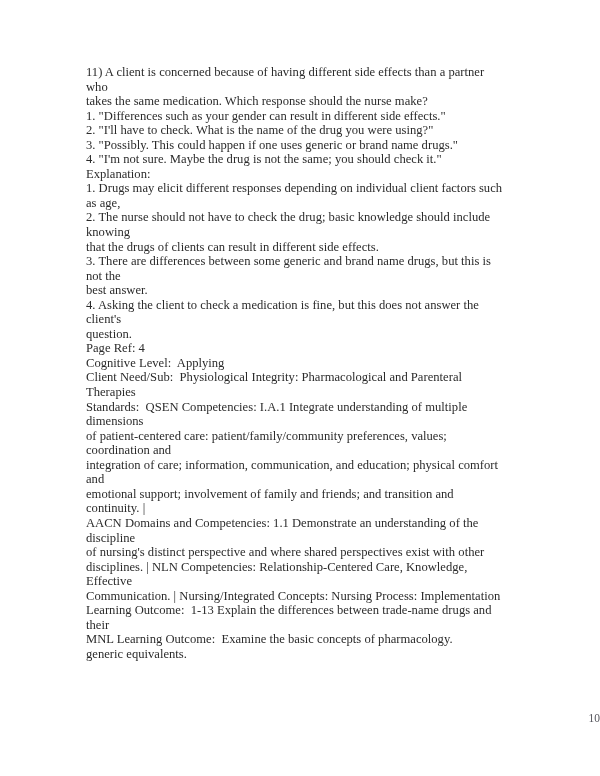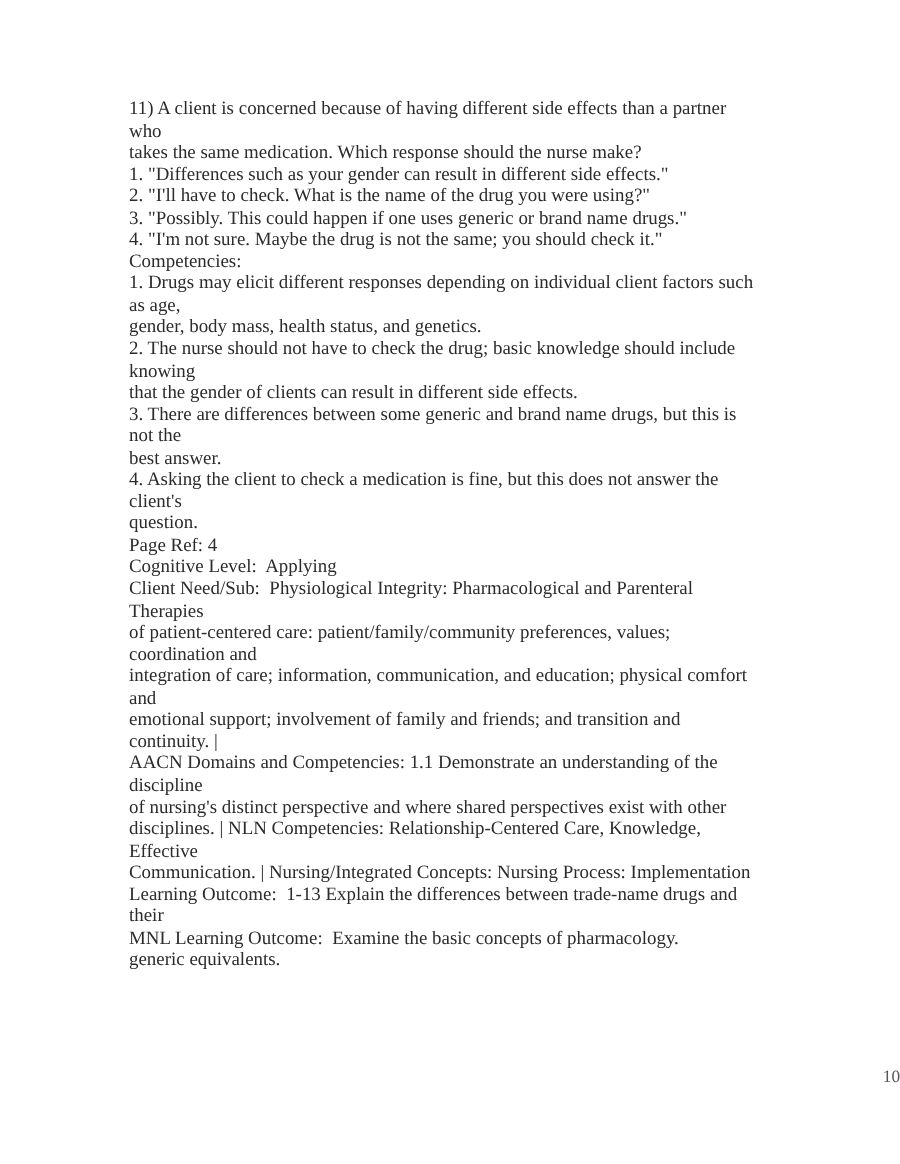--- a/index.html
+++ b/index.html
@@ -58,32 +58,32 @@
 <div class="page">
 
   <div class="content">
     <div class="block">
       <div class="line">11) A client is concerned because of having different side effects than a partner who</div>
       <div class="line">takes the same medication. Which response should the nurse make?</div>
       <div class="line">1. "Differences such as your gender can result in different side effects."</div>
       <div class="line">2. "I'll have to check. What is the name of the drug you were using?"</div>
       <div class="line">3. "Possibly. This could happen if one uses generic or brand name drugs."</div>
       <div class="line">4. "I'm not sure. Maybe the drug is not the same; you should check it."</div>
-      <div class="line">Competencies:</div>
+      <div class="line">Explanation:</div>
       <div class="line">1. Drugs may elicit different responses depending on individual client factors such as age,</div>
-      <div class="line">gender, body mass, health status, and genetics.</div>
       <div class="line">2. The nurse should not have to check the drug; basic knowledge should include knowing</div>
-      <div class="line">that the gender of clients can result in different side effects.</div>
+      <div class="line">that the drugs of clients can result in different side effects.</div>
       <div class="line">3. There are differences between some generic and brand name drugs, but this is not the</div>
       <div class="line">best answer.</div>
       <div class="line">4. Asking the client to check a medication is fine, but this does not answer the client's</div>
       <div class="line">question.</div>
       <div class="line">Page Ref: 4</div>
       <div class="line">Cognitive Level:  Applying</div>
       <div class="line">Client Need/Sub:  Physiological Integrity: Pharmacological and Parenteral Therapies</div>
+      <div class="line">Standards:  QSEN Competencies: I.A.1 Integrate understanding of multiple dimensions</div>
       <div class="line">of patient-centered care: patient/family/community preferences, values; coordination and</div>
       <div class="line">integration of care; information, communication, and education; physical comfort and</div>
       <div class="line">emotional support; involvement of family and friends; and transition and continuity. |</div>
       <div class="line">AACN Domains and Competencies: 1.1 Demonstrate an understanding of the discipline</div>
       <div class="line">of nursing's distinct perspective and where shared perspectives exist with other</div>
       <div class="line">disciplines. | NLN Competencies: Relationship-Centered Care, Knowledge, Effective</div>
       <div class="line">Communication. | Nursing/Integrated Concepts: Nursing Process: Implementation</div>
       <div class="line">Learning Outcome:  1-13 Explain the differences between trade-name drugs and their</div>
       <div class="line">MNL Learning Outcome:  Examine the basic concepts of pharmacology.</div>
       <div class="line">generic equivalents.</div>

